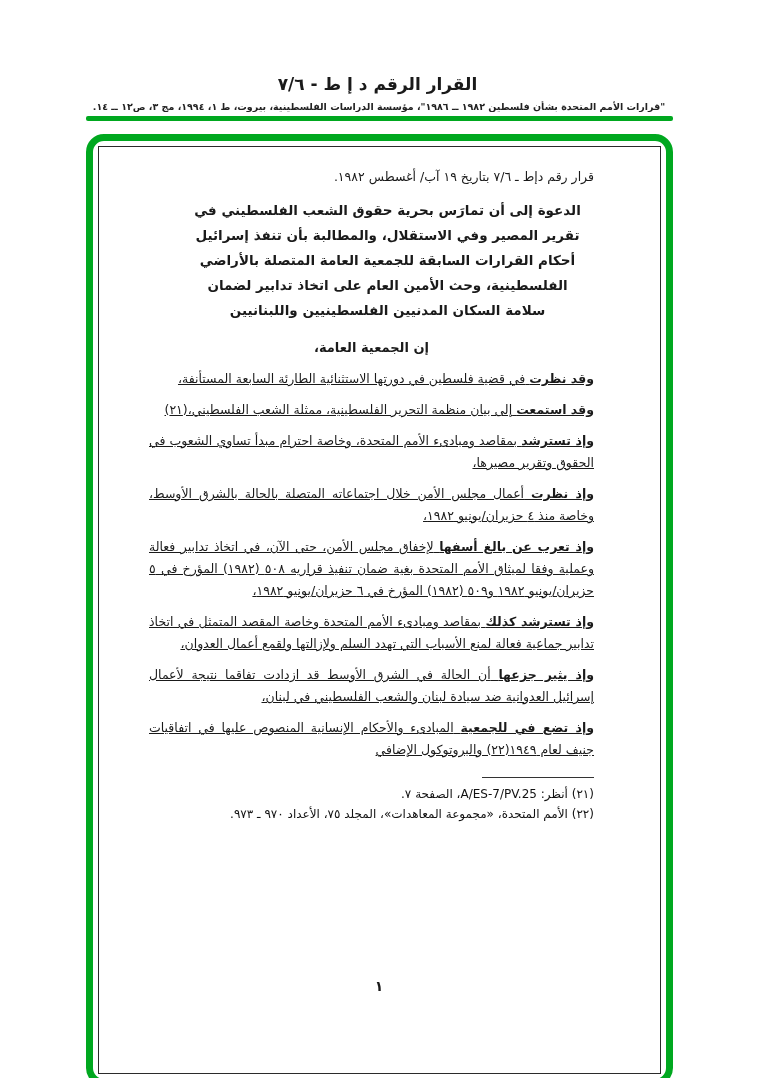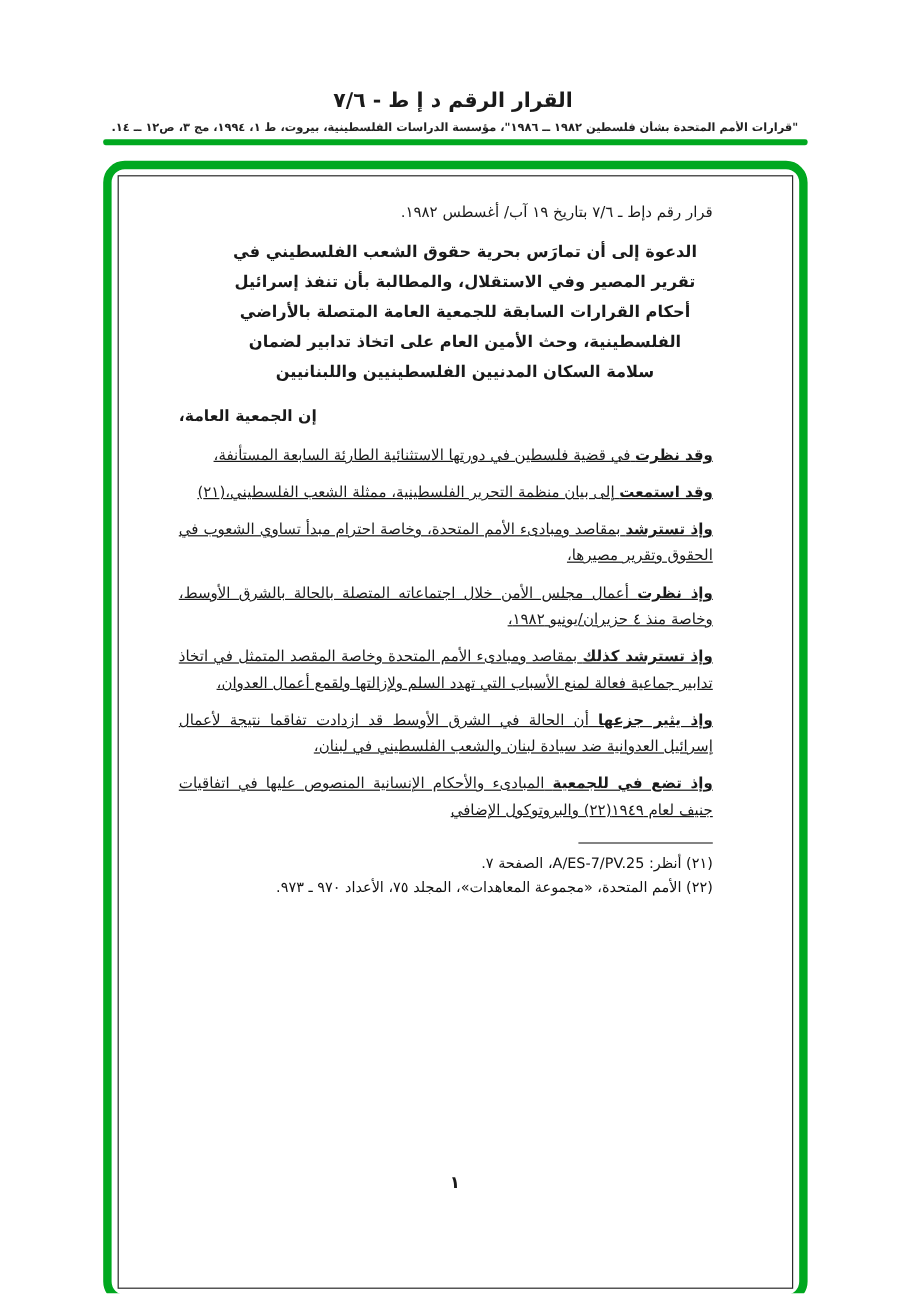--- a/index.html
+++ b/index.html
@@ -77,21 +77,21 @@
     line-height: 25px;
     text-align: center;
     margin-left: 32px;
   }
 
   .opening {
     margin-top: 14px;
     font-size: 13px;
     font-weight: bold;
     line-height: 22px;
-    text-align: left;
+    text-align: center;
   }
 
   .body-par {
     margin-top: 9px;
     font-size: 12.5px;
     line-height: 22px;
     text-align: justify;
     text-align-last: right;
     text-decoration: underline;
   }
@@ -153,20 +153,24 @@
       <p class="body-par">
         <span class="lead">وإذ تسترشد</span>
         <span class="par-text">بمقاصد ومبادىء الأمم المتحدة، وخاصة احترام مبدأ تساوي الشعوب في الحقوق وتقرير مصيرها،</span>
       </p>
 
       <p class="body-par">
         <span class="lead">وإذ نظرت</span>
         <span class="par-text">أعمال مجلس الأمن خلال اجتماعاته المتصلة بالحالة بالشرق الأوسط، وخاصة منذ ٤ حزيران/يونيو ١٩٨٢،</span>
       </p>
 
+      <p class="body-par">
+        <span class="lead">وإذ تعرب عن بالغ أسفها</span>
+        <span class="par-text">لإخفاق مجلس الأمن، حتى الآن، في اتخاذ تدابير فعالة وعملية وفقا لميثاق الأمم المتحدة بغية ضمان تنفيذ قراريه ٥٠٨ (١٩٨٢) المؤرخ في ٥ حزيران/يونيو ١٩٨٢ و٥٠٩ (١٩٨٢) المؤرخ في ٦ حزيران/يونيو ١٩٨٢،</span>
+      </p>
 
       <p class="body-par">
         <span class="lead">وإذ تسترشد كذلك</span>
         <span class="par-text">بمقاصد ومبادىء الأمم المتحدة وخاصة المقصد المتمثل في اتخاذ تدابير جماعية فعالة لمنع الأسباب التي تهدد السلم ولإزالتها ولقمع أعمال العدوان،</span>
       </p>
 
       <p class="body-par">
         <span class="lead">وإذ يثير جزعها</span>
         <span class="par-text">أن الحالة في الشرق الأوسط قد ازدادت تفاقما نتيجة لأعمال إسرائيل العدوانية ضد سيادة لبنان والشعب الفلسطيني في لبنان،</span>
       </p>

